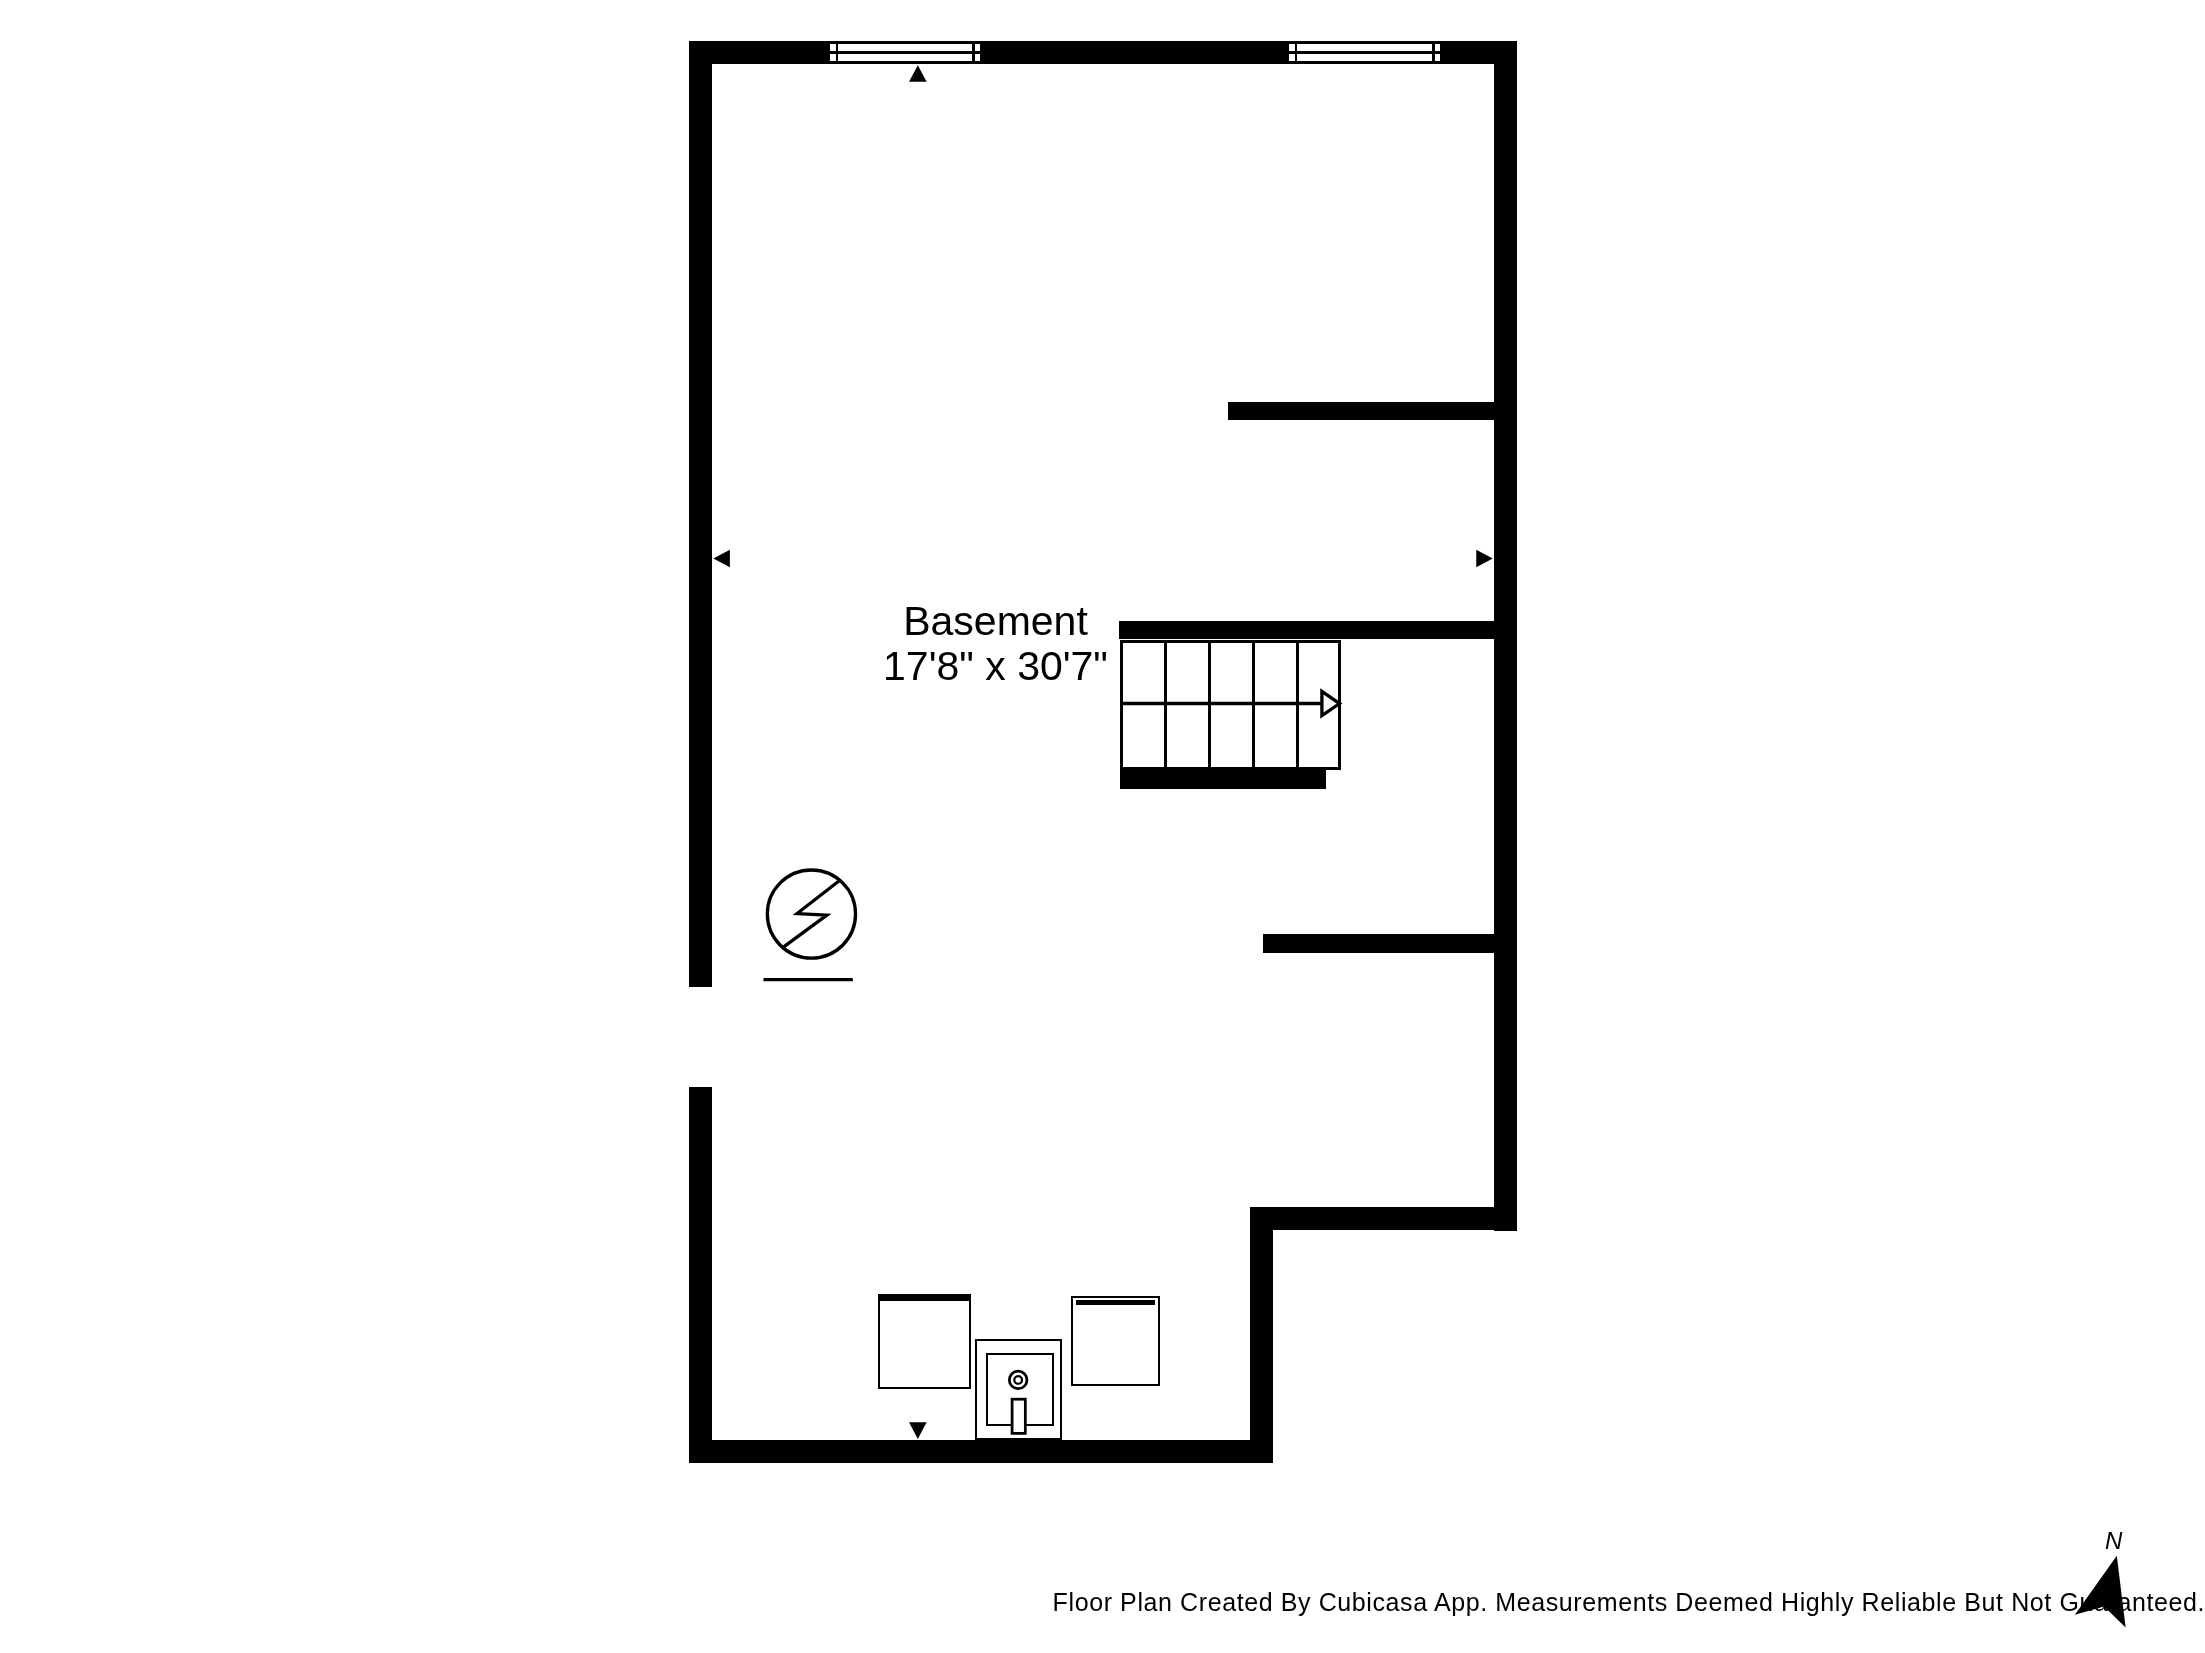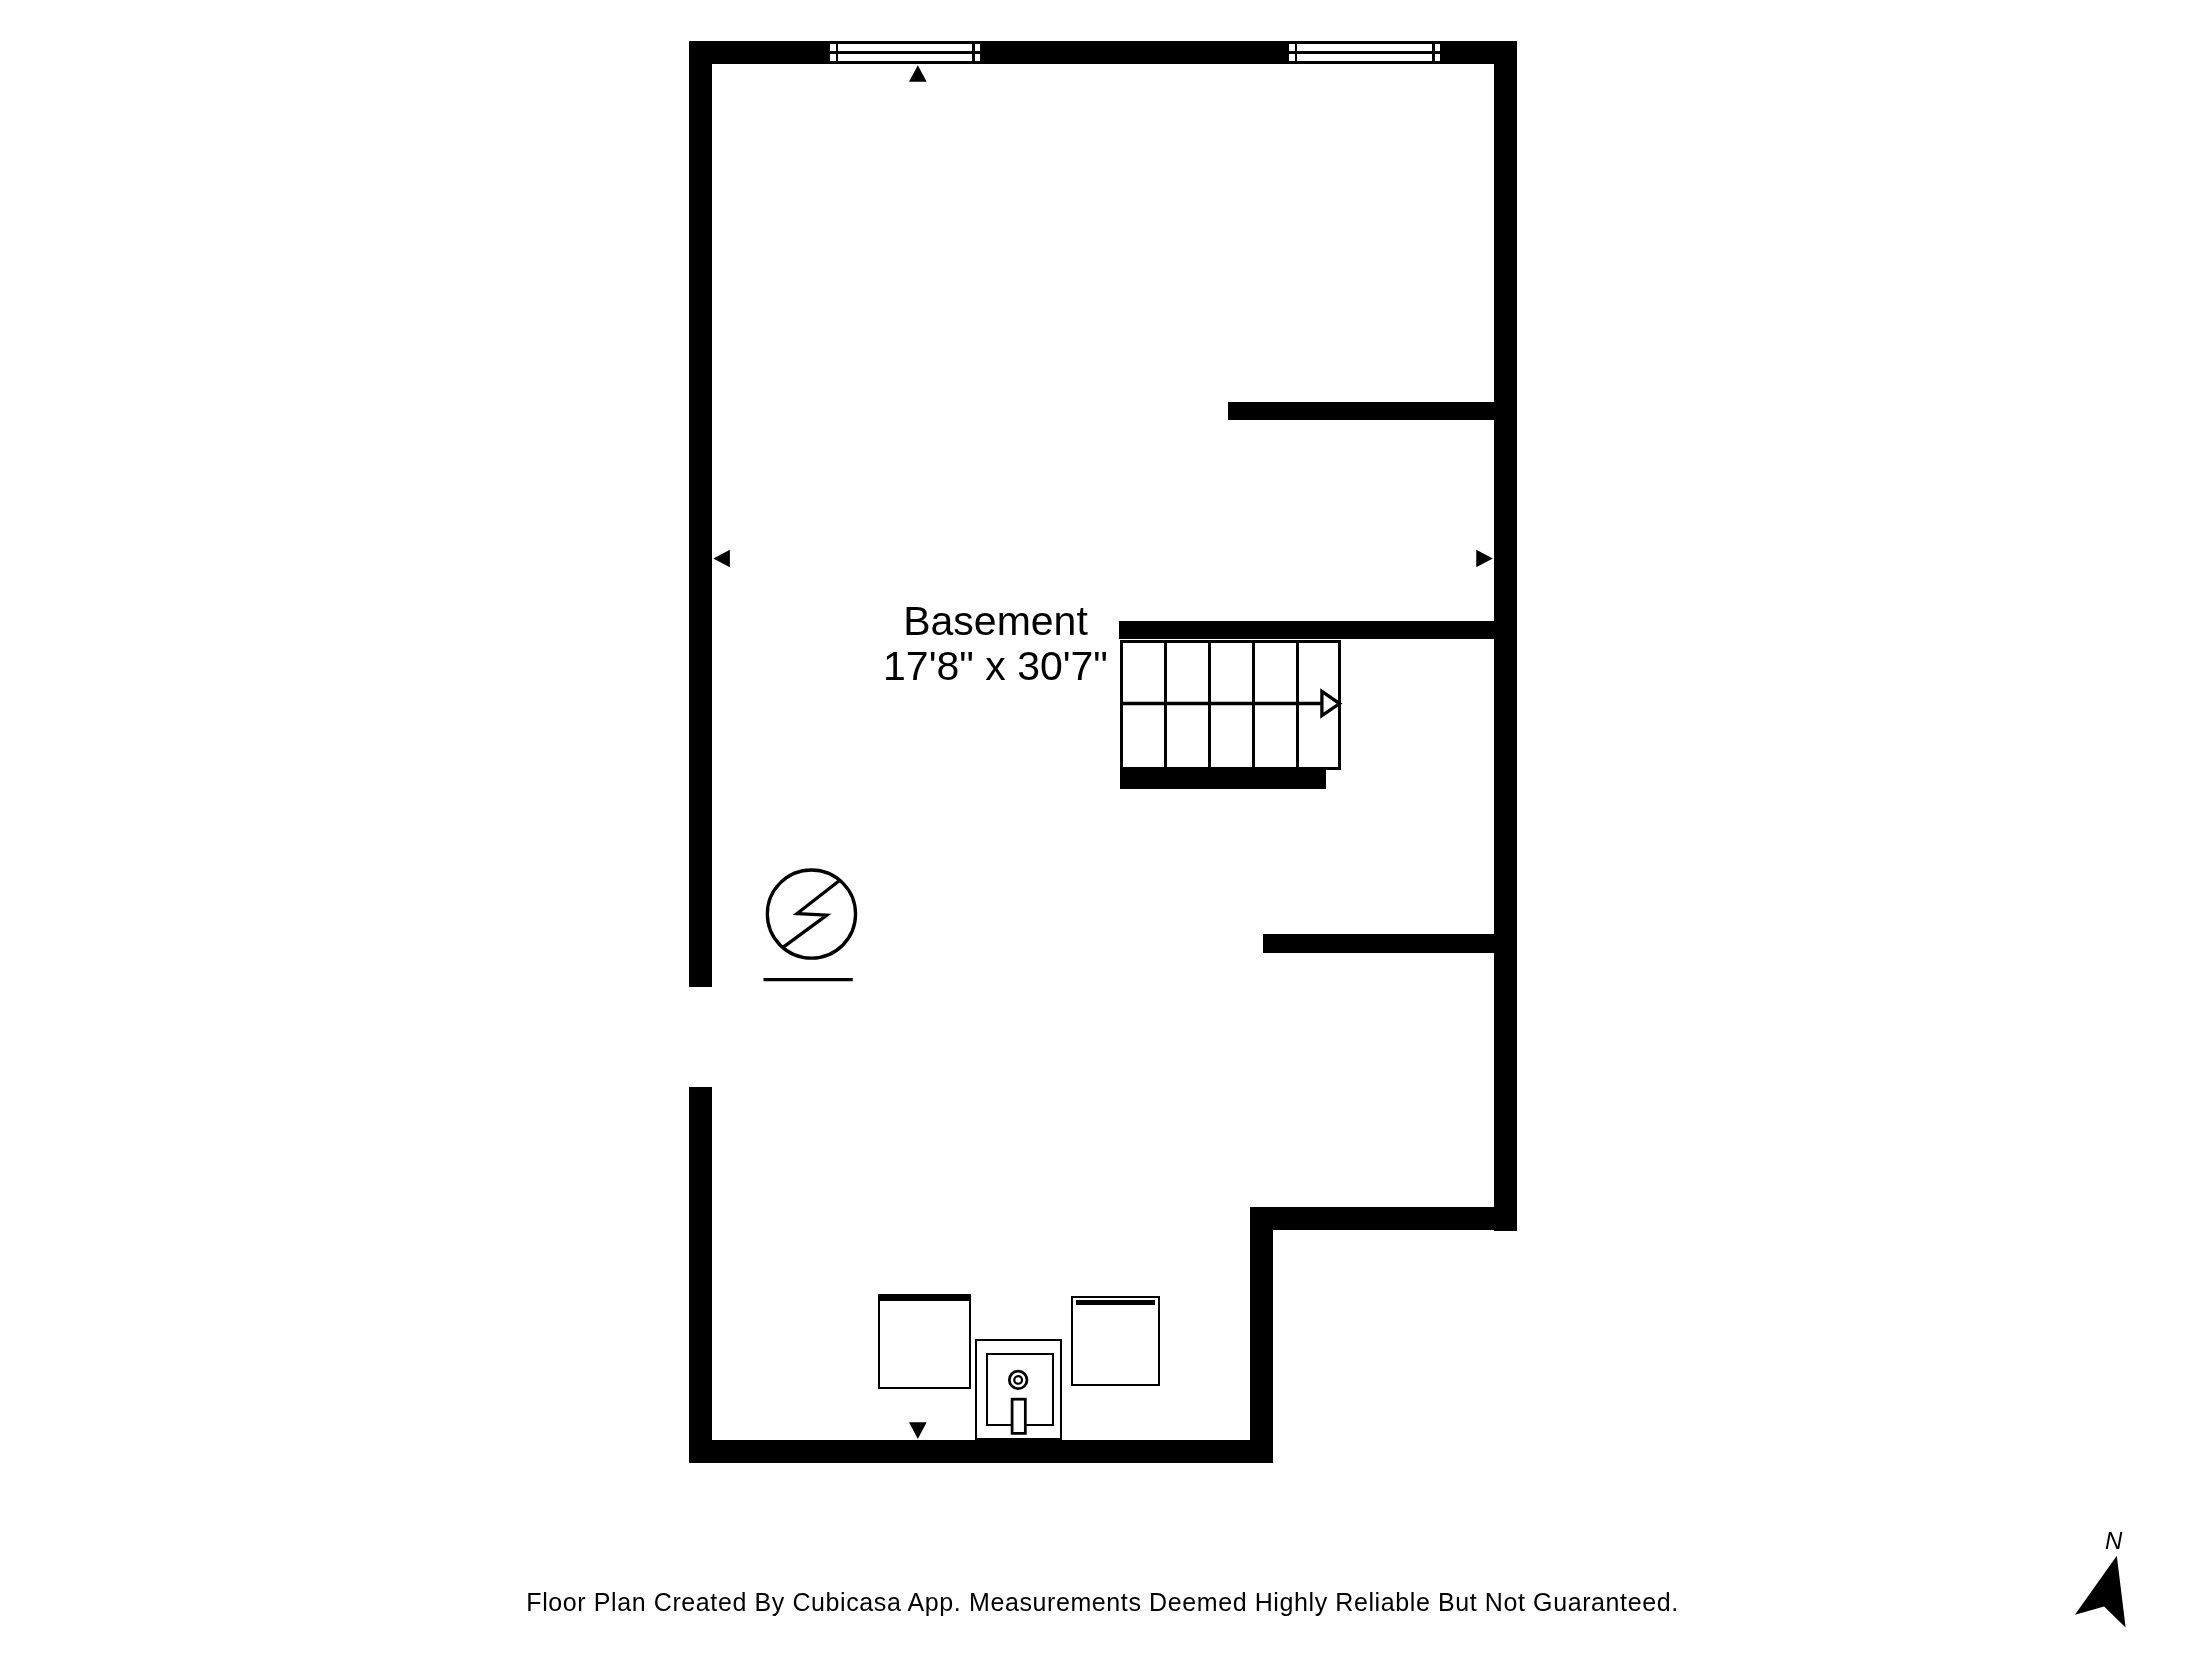--- a/index.html
+++ b/index.html
@@ -13,21 +13,21 @@
   .frame-l { position: absolute; left: 5.5px; top: 0; bottom: 0; width: 2.8px; background: #000; }
   .frame-r { position: absolute; right: 5.5px; top: 0; bottom: 0; width: 2.8px; background: #000; }
   .stairs { position: absolute; left: 1120px; top: 640px; width: 221px; height: 130px; border: 3.3px solid #000; background: #fff; }
   .riser { position: absolute; top: 0; bottom: 0; width: 3.3px; background: #000; }
   .room-label { position: absolute; left: 827px; top: 599px; width: 337px; text-align: center; font-size: 41px; line-height: 45px; color: #000; }
   .appliance { position: absolute; background: #fff; border: 2.8px solid #000; }
   .appliance.top-heavy { border-top-width: 7.2px; }
   .inner-top-bar { position: absolute; left: 3.3px; right: 3.3px; top: 1.7px; height: 5.5px; background: #000; }
   .sink-outer { position: absolute; left: 975px; top: 1339px; width: 87px; height: 101px; border: 2.8px solid #000; background: #fff; }
   .sink-inner { position: absolute; left: 9.4px; top: 12px; width: 68px; height: 73px; border: 2.8px solid #000; background: #fff; }
-  .footer-note { position: absolute; left: 0; right: 0; top: 1588px; text-align: center; font-size: 25px; letter-spacing: 0.6px; color: #000; }
+  .footer-note { position: absolute; left: 0; right: 0; top: 1588px; text-align: right; font-size: 25px; letter-spacing: 0.6px; color: #000; }
   .north-label { position: absolute; left: 2105px; top: 1527px; font-size: 24px; font-style: italic; color: #000; }
   svg.overlay { position: absolute; left: 0; top: 0; width: 2205px; height: 1654px; pointer-events: none; }
 </style>
 </head>
 <body>
 
 <div class="plan">
 
   <div class="wall" style="left:689px; top:41px;  width:828px; height:23px;"></div>
   <div class="wall" style="left:689px; top:41px;  width:23px;  height:946px;"></div>

